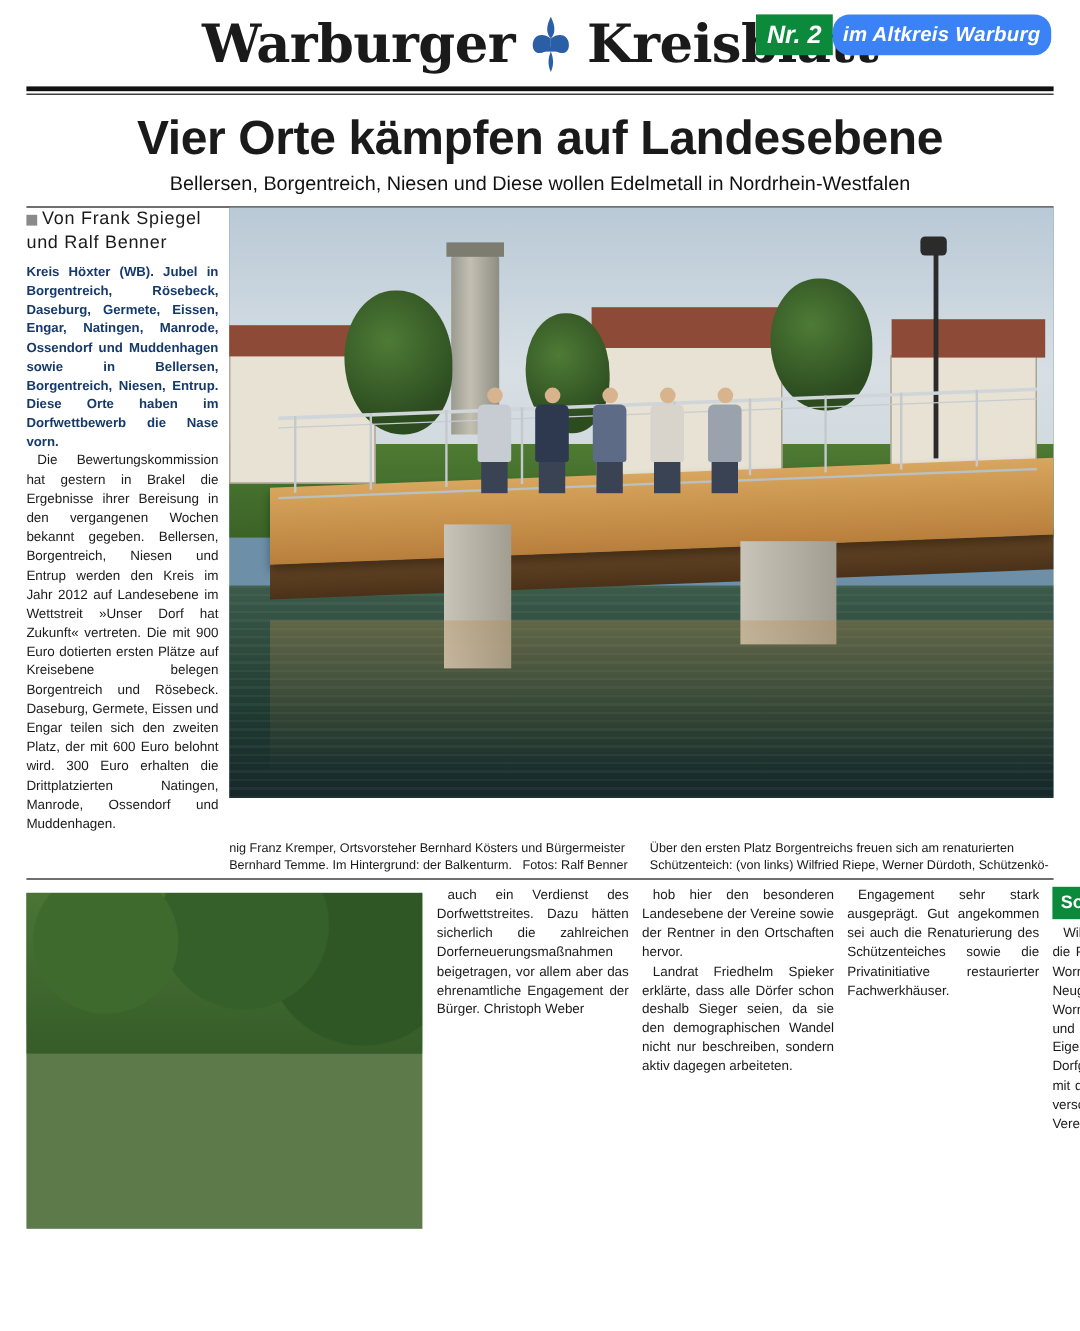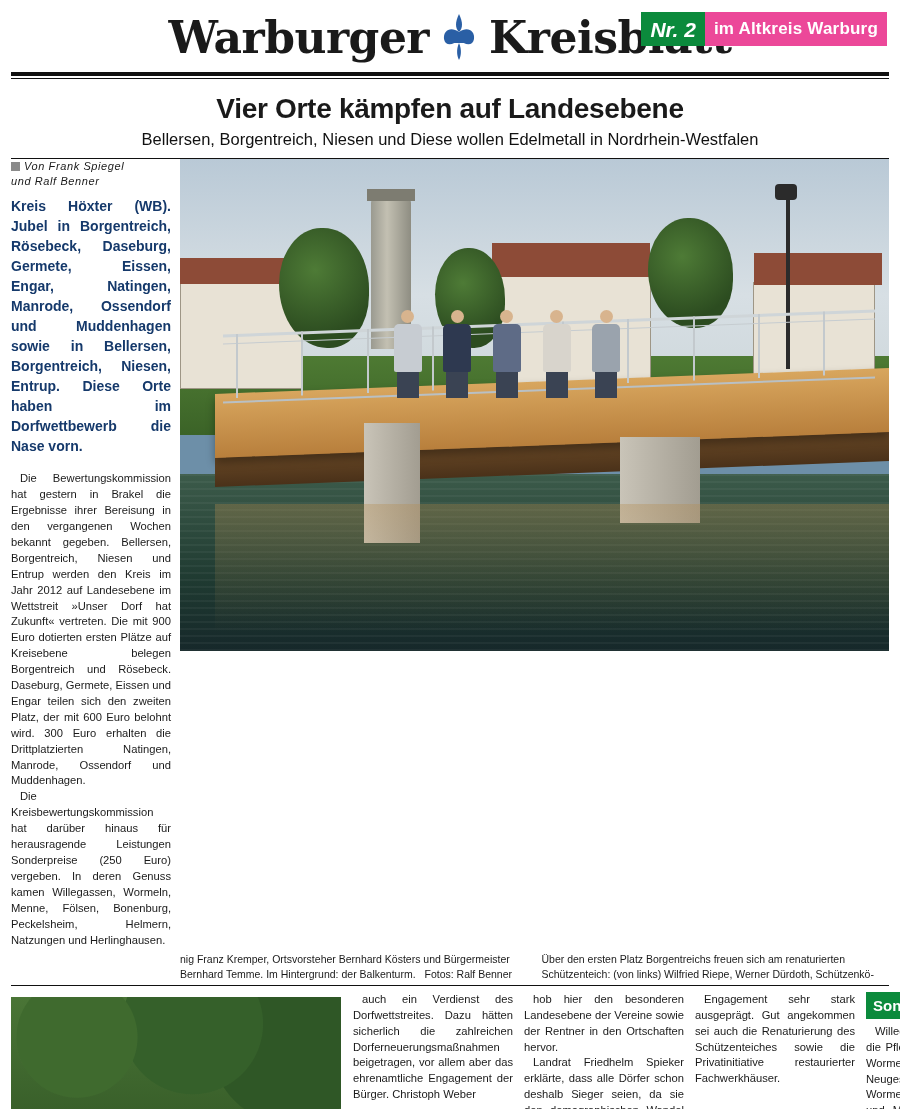--- a/index.html
+++ b/index.html
@@ -12,21 +12,21 @@
     height: 1109px;
     font-family: "Liberation Sans", sans-serif;
     color: #1a1a1a;
     overflow: hidden;
   }
   .page {
     position: relative;
     width: 900px;
     height: 1109px;
     box-sizing: border-box;
-    padding: 0 11px;
+    padding: 0 22px;
   }
 
   
   .masthead {
     position: relative;
     height: 62px;
     display: flex;
     align-items: center;
     justify-content: center;
     padding-top: 6px;
@@ -61,46 +61,48 @@
     background: #0b8a3c;
     color: #fff;
     font-weight: bold;
     font-size: 21px;
     padding: 2px 9px 0 9px;
     display: flex;
     align-items: center;
     font-style: italic;
   }
   .nr1-black {
-    background: #ec4899;
+    background: #3b82f6;
     color: #fff;
     font-weight: bold;
     font-size: 17px;
     padding: 0 9px;
     display: flex;
     align-items: center;
+    font-style: italic;
     letter-spacing: 0.2px;
+    border-radius: 14px;
   }
   .rule-thick {
     height: 4px;
     background: #111;
     margin-top: 4px;
   }
   .rule-thin {
     height: 1px;
     background: #111;
     margin-top: 2px;
   }
 
   
   .headline {
     text-align: center;
     font-family: "Liberation Sans", sans-serif;
     font-weight: bold;
-    font-size: 28px;
+    font-size: 40px;
     line-height: 1.12;
     margin: 14px 0 6px 0;
     letter-spacing: -0.3px;
   }
   .subheadline {
     text-align: center;
     font-size: 16.5px;
     font-weight: normal;
     margin-bottom: 9px;
     color: #111;
@@ -109,36 +111,35 @@
   
   .top-section {
     display: flex;
     gap: 9px;
   }
   .col-left {
     width: 160px;
     flex: 0 0 160px;
   }
   .byline {
-    font-size: 11px;
+    font-size: 15px;
     line-height: 1.35;
     margin-bottom: 7px;
     letter-spacing: 0.6px;
-    font-style: italic;
   }
   .byline .sq {
     display: inline-block;
     width: 9px;
     height: 9px;
     background: #8a8a8a;
     margin-right: 4px;
     vertical-align: -1px;
   }
   .lede {
-    font-size: 14px;
+    font-size: 11px;
     line-height: 1.43;
     text-align: justify;
     color: #15396b;
     font-weight: bold;
   }
   .bodytext {
     font-size: 11.2px;
     line-height: 1.42;
     text-align: justify;
     hyphens: auto;
@@ -299,23 +300,22 @@
   <div class="subheadline">Bellersen, Borgentreich, Niesen und Diese wollen Edelmetall in Nordrhein-Westfalen</div>
   <div class="rule-thin"></div>
 
   <div class="top-section">
     <div class="col-left">
       <div class="byline">
         <span class="sq"></span><span style="white-space:pre-line;">Von Frank Spiegel
 und Ralf Benner</span>
       </div>
       <div class="lede">Kreis Höxter (WB). Jubel in Borgentreich, Rösebeck, Daseburg, Germete, Eissen, Engar, Natingen, Manrode, Ossendorf und Muddenhagen sowie in Bellersen, Borgentreich, Niesen, Entrup. Diese Orte haben im Dorfwettbewerb die Nase vorn.</div>
-      <div class="bodytext" style="margin-top:15px;">
+      <div class="bodytext" style="margin-top:0;">
         <p>Die Bewertungskommission hat gestern in Brakel die Ergebnisse ihrer Bereisung in den vergangenen Wochen bekannt gegeben. Bellersen, Borgentreich, Niesen und Entrup werden den Kreis im Jahr 2012 auf Landesebene im Wettstreit »Unser Dorf hat Zukunft« vertreten. Die mit 900 Euro dotierten ersten Plätze auf Kreisebene belegen Borgentreich und Rösebeck. Daseburg, Germete, Eissen und Engar teilen sich den zweiten Platz, der mit 600 Euro belohnt wird. 300 Euro erhalten die Drittplatzierten Natingen, Manrode, Ossendorf und Muddenhagen.</p>
-        <p>Die Kreisbewertungskommission hat darüber hinaus für herausragende Leistungen Sonderpreise (250 Euro) vergeben. In deren Genuss kamen Willegassen, Wormeln, Menne, Fölsen, Bonenburg, Peckelsheim, Helmern, Natzungen und Herlinghausen.</p>
       </div>
     </div>
 
     <div class="photo-main">
       <div class="sky"></div>
       <div class="greenband"></div>
       <div class="water"></div>
 
       <div class="tower"></div>
       <div class="house" style="left:0;top:24%;width:120px;height:110px;"></div>

